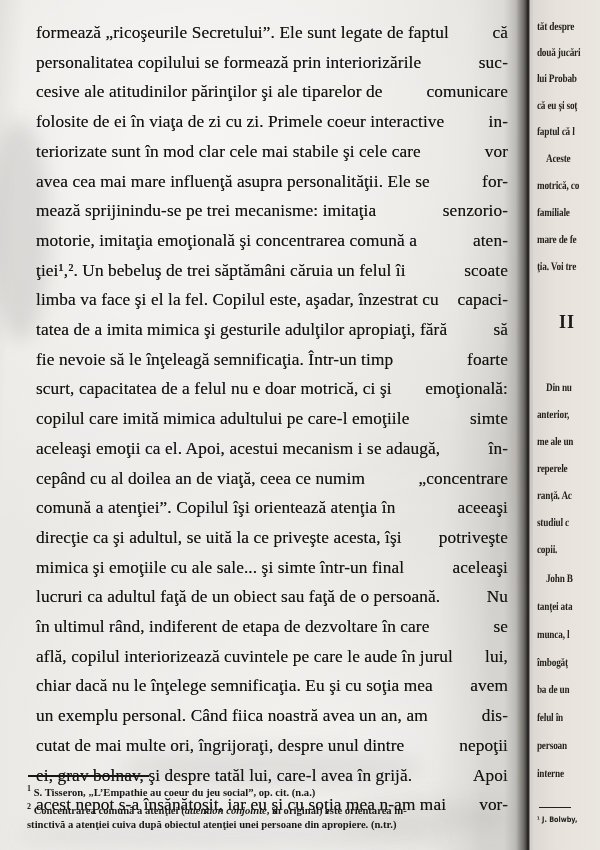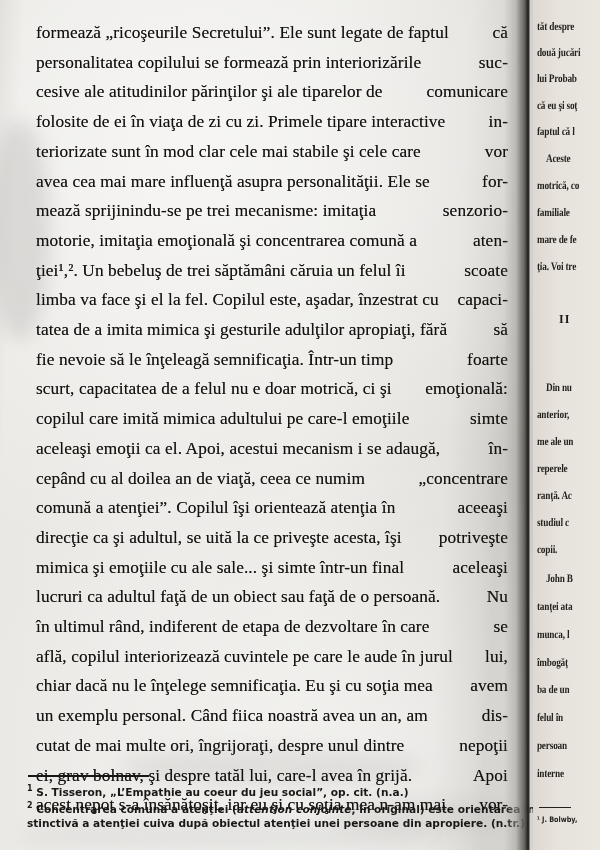--- a/index.html
+++ b/index.html
@@ -69,21 +69,21 @@
     position: absolute;
     left: 27px;
     top: 782px;
     width: 480px;
     font-family: "DejaVu Sans", sans-serif;
     font-size: 10.6px;
     line-height: 14.6px;
     color: #1a1816;
     font-weight: 600;
   }
-  .footnotes .fn { white-space: nowrap; }
+  .footnotes .fn { white-space: nowrap; font-family: Liberation Serif, serif; }
   .fn sup { font-size: 8px; }
   .fn i { font-style: italic; }
 
   
   .spine {
     position: absolute;
     top: 0;
     left: 504px;
     width: 26px;
     height: 850px;
@@ -125,21 +125,21 @@
     font-weight: 600;
     transform: scaleX(.80) skewX(-1.5deg);
     transform-origin: left center;
     letter-spacing: -.15px;
   }
   .right-line.indent { left: 13px; }
   .right-head {
     position: absolute;
     left: 26px;
     font-family: "Liberation Serif", serif;
-    font-size: 12px;
+    font-size: 18px;
     font-weight: 700;
     color: #1d1b19;
     letter-spacing: 1px;
   }
   .right-rule {
     position: absolute;
     left: 6px;
     width: 32px;
     height: 0;
     border-top: 1.6px solid #23211e;
@@ -175,21 +175,21 @@
     </div>
     <div class="body-line just">
       <span>personalitatea copilului se formează prin interiorizările</span>
       <span>suc-</span>
     </div>
     <div class="body-line just">
       <span>cesive ale atitudinilor părinţilor şi ale tiparelor de</span>
       <span>comunicare</span>
     </div>
     <div class="body-line just">
-      <span>folosite de ei în viaţa de zi cu zi. Primele tipare interactive</span>
+      <span>folosite de ei în viaţa de zi cu zi. Primele coeur interactive</span>
       <span>in-</span>
     </div>
     <div class="body-line just">
       <span>teriorizate sunt în mod clar cele mai stabile şi cele care</span>
       <span>vor</span>
     </div>
     <div class="body-line just">
       <span>avea cea mai mare influenţă asupra personalităţii. Ele se</span>
       <span>for-</span>
     </div>

